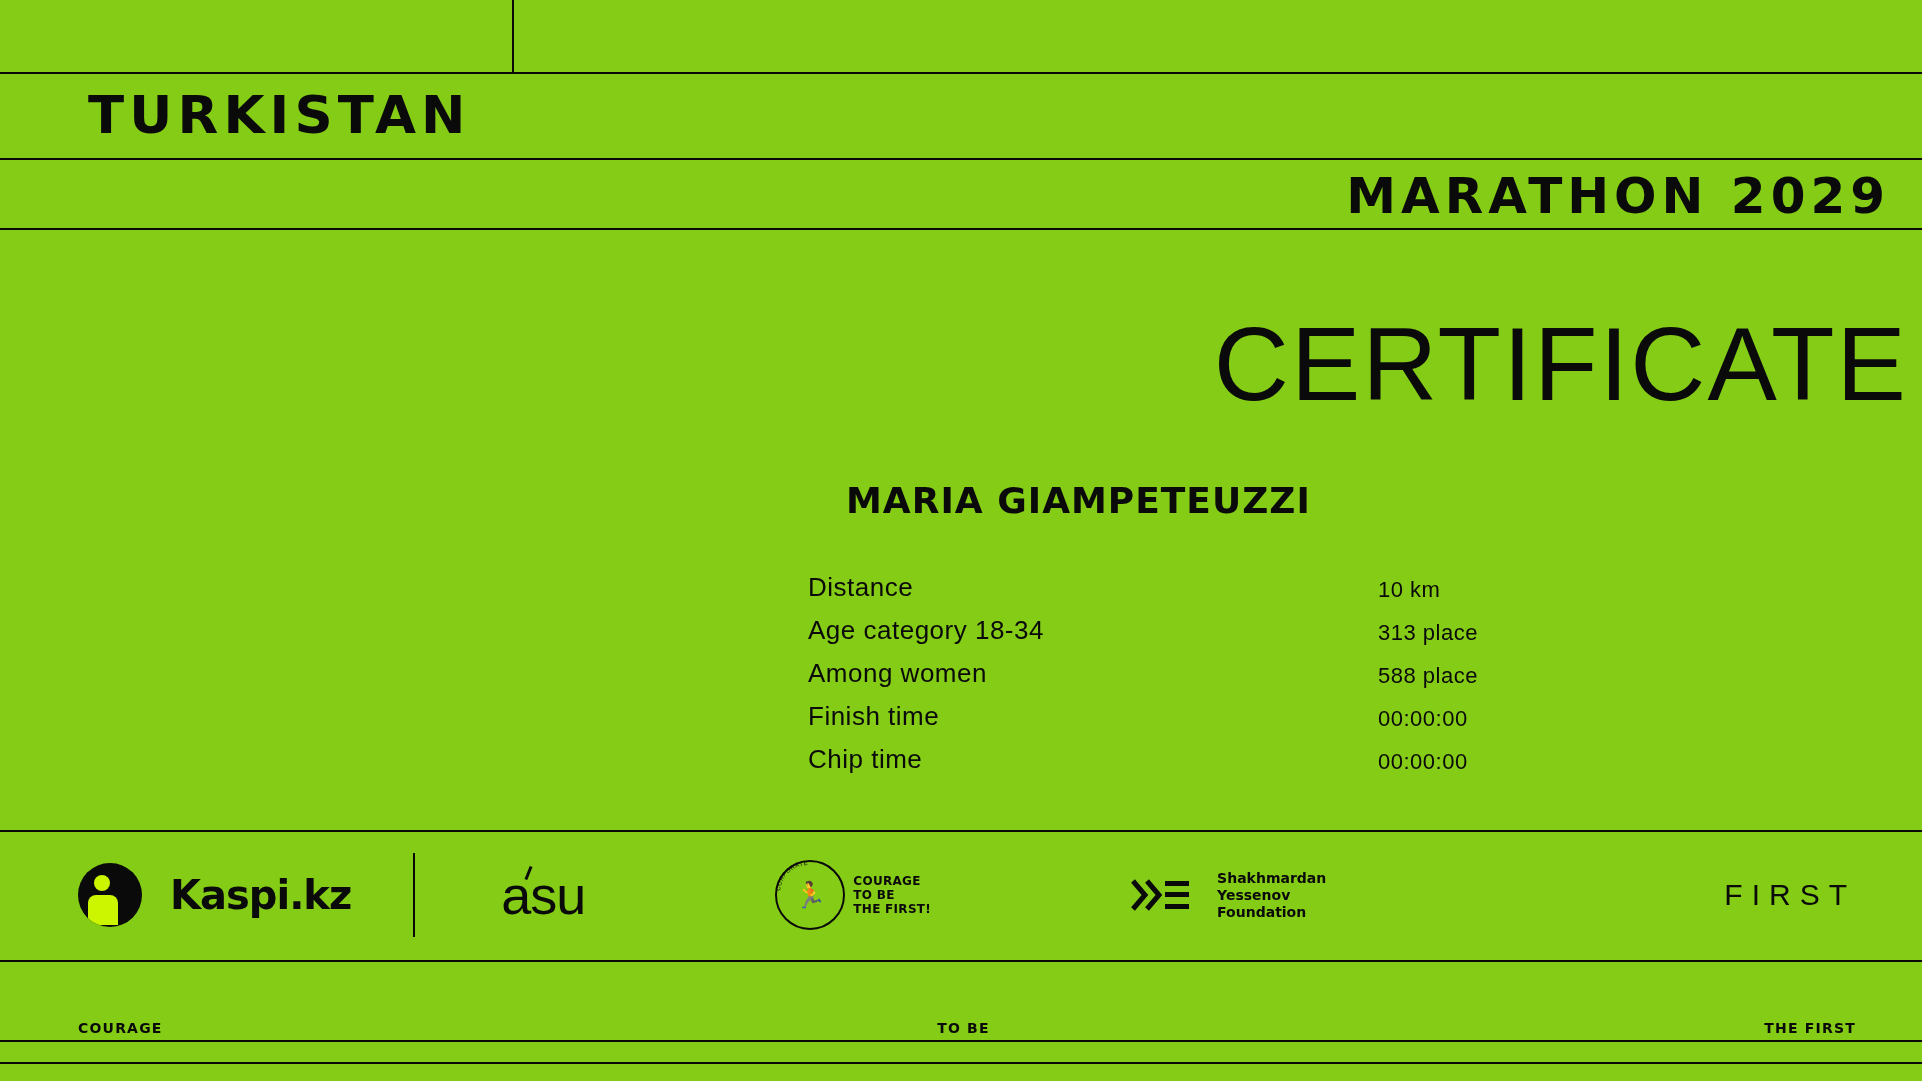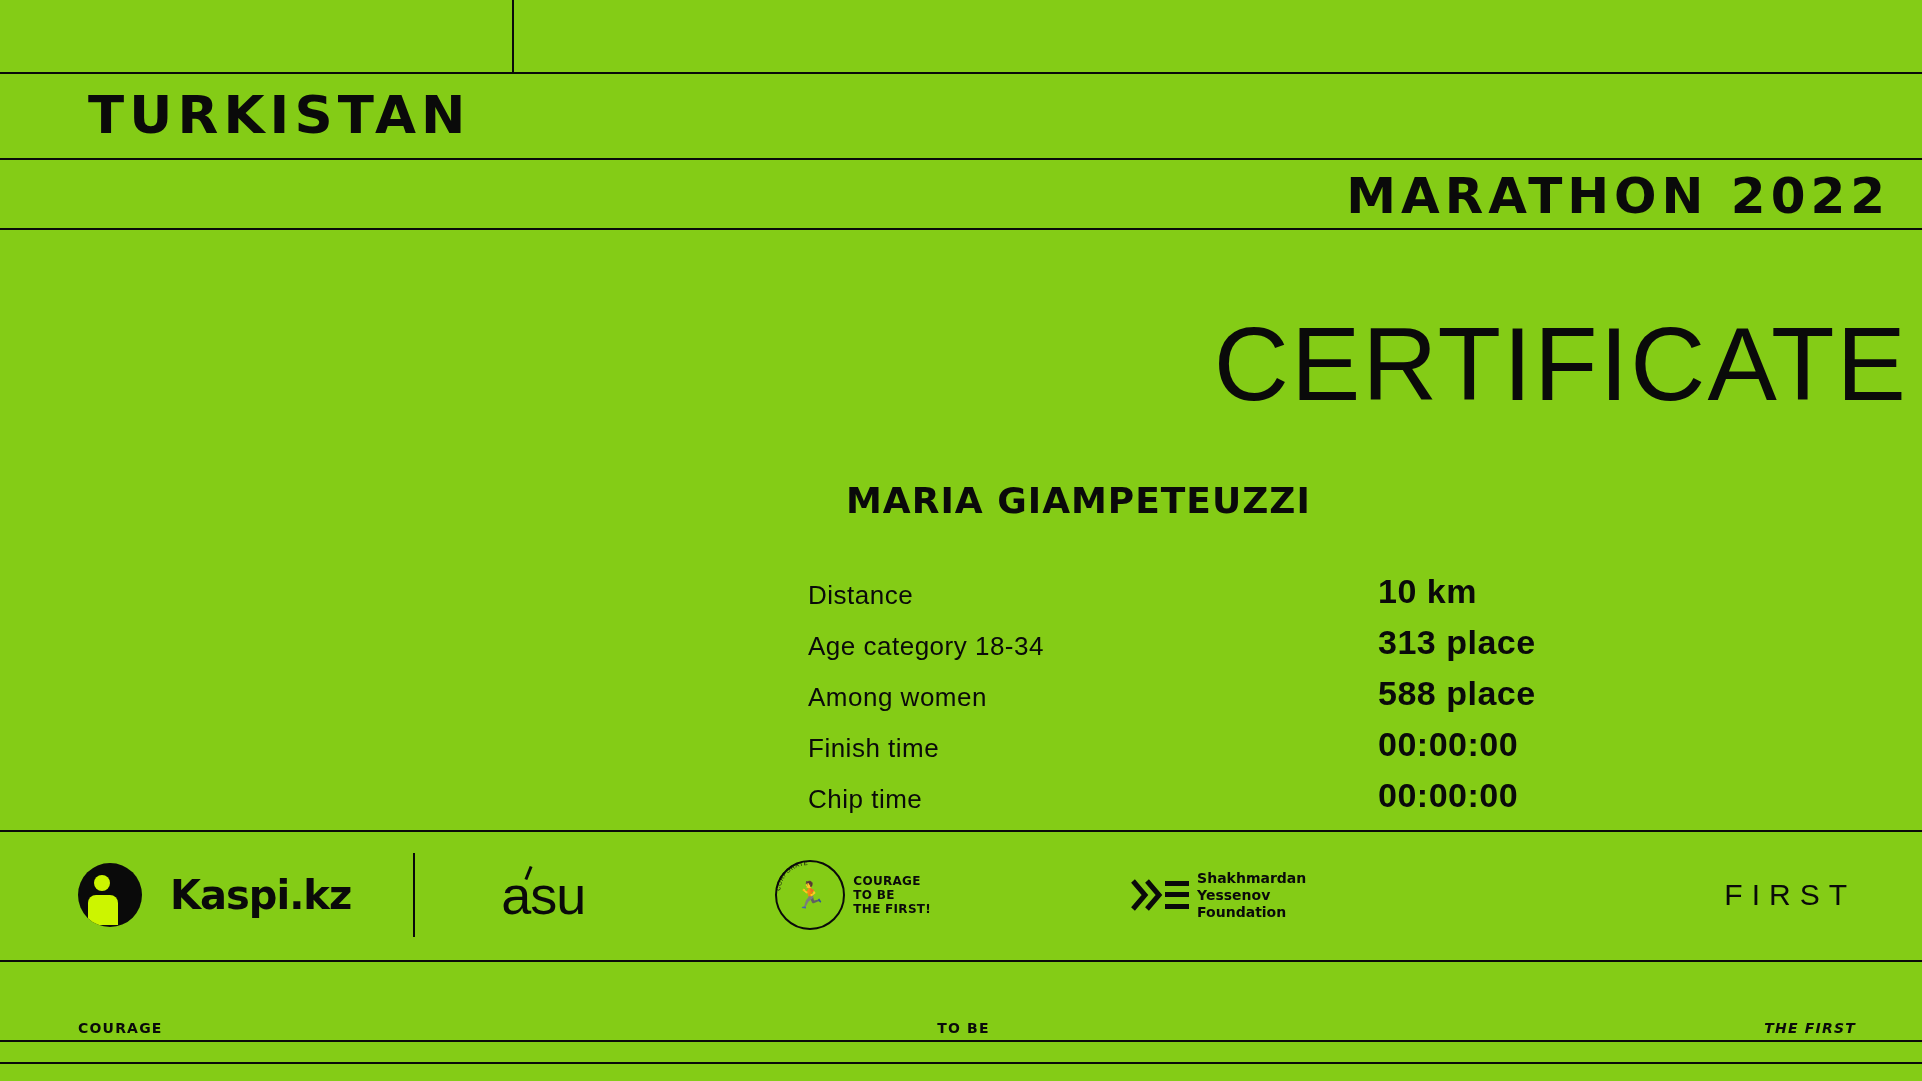--- a/index.html
+++ b/index.html
@@ -92,23 +92,22 @@
     display: flex;
     align-items: flex-end;
     margin-bottom: 12px;
   }
   .det-label {
     width: 570px;
     font-size: 26px;
     letter-spacing: 0.5px;
   }
   .det-value {
-    font-size: 34px;
+    font-size: 22px;
     letter-spacing: 0.5px;
-    font-weight: bold;
   }
   
   .sponsors {
     position: absolute;
     left: 0;
     top: 832px;
     width: 100%;
     height: 126px;
     display: flex;
     align-items: center;
@@ -199,21 +198,21 @@
     font-size: 12px;
     font-weight: 700;
     line-height: 14px;
     letter-spacing: 0.3px;
     font-family: "DejaVu Sans", sans-serif;
   }
   .sp-syf {
     margin-left: 200px;
     display: flex;
     align-items: center;
-    gap: 4px;
+    gap: 24px;
   }
   .syf-text {
     font-size: 14px;
     font-weight: 700;
     line-height: 17px;
     font-family: "DejaVu Sans", sans-serif;
   }
   .sp-krida {
     margin-left: auto;
     margin-right: 66px;
@@ -230,36 +229,36 @@
     height: 24px;
     display: flex;
     align-items: center;
     font-size: 14px;
     font-weight: 700;
     letter-spacing: 1.2px;
     font-family: "DejaVu Sans", sans-serif;
   }
   .foot .f1 { margin-left: 78px; }
   .foot .f2 { margin-left: auto; }
-  .foot .f3 { margin-left: auto; margin-right: 66px; font-style: italic; }
+  .foot .f3 { margin-left: auto; margin-right: 66px; }
 
   .edge-v-left { left: 512px; top: 0; height: 72px; }
 </style>
 </head>
 <body>
 
 <div class="cert">
 
   <div class="rule band-top"></div>
   <div class="rule band-mid"></div>
   <div class="rule band-bot"></div>
   <div class="vrule edge-v-left"></div>
 
   <div class="title-turkistan">TURKISTAN</div>
-  <div class="title-marathon">MARATHON 2022</div>
+  <div class="title-marathon">MARATHON 2029</div>
 
   <div class="cert-word">CERTIFICATE</div>
 
   <div class="person-name">MARIA GIAMPETEUZZI</div>
 
   <div class="details">
     <div class="det-row">
       <div class="det-label">Distance</div>
       <div class="det-value">10 km</div>
     </div>

